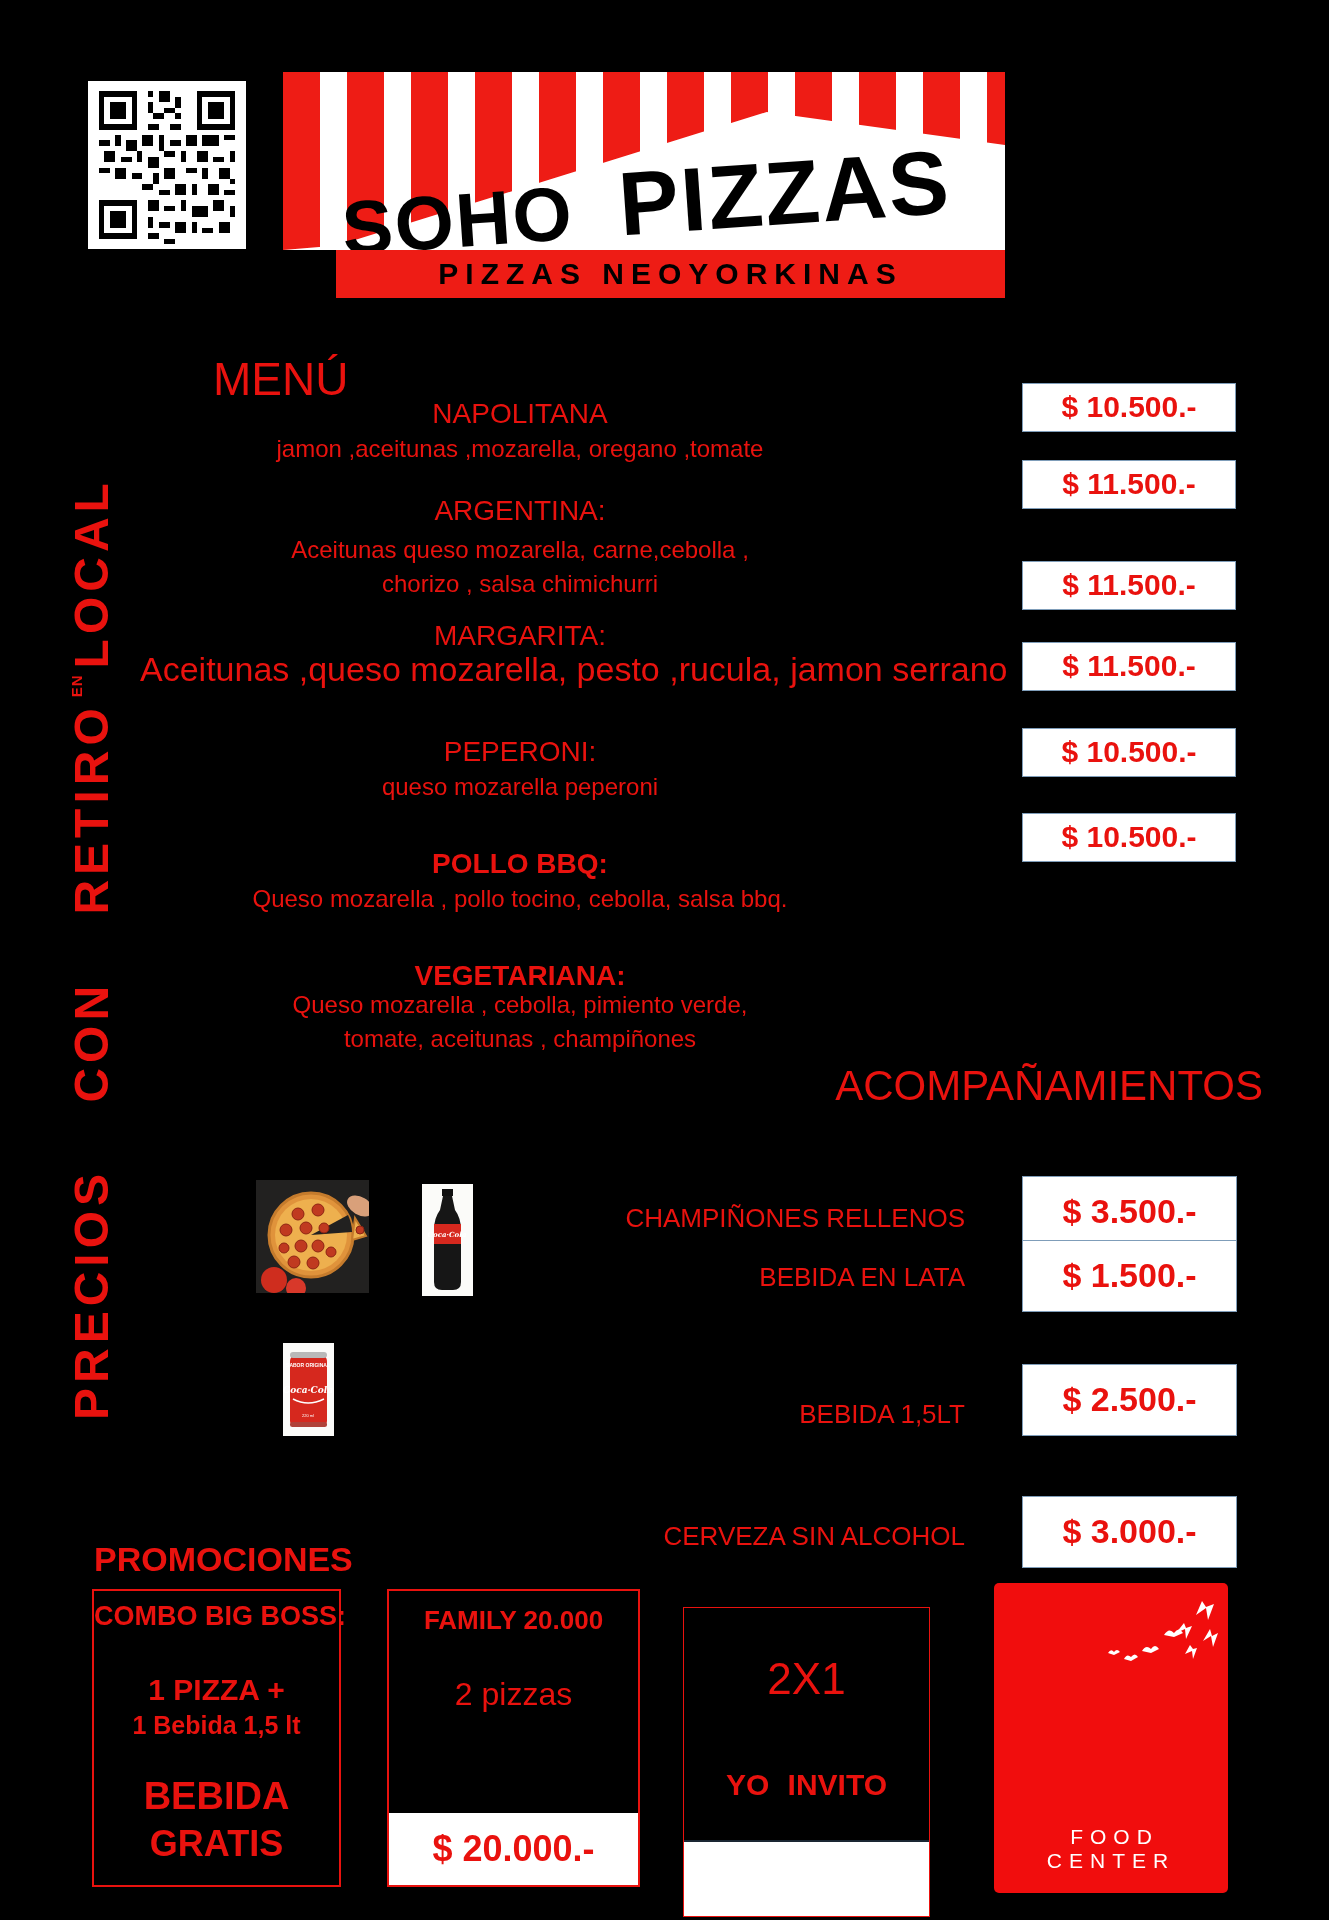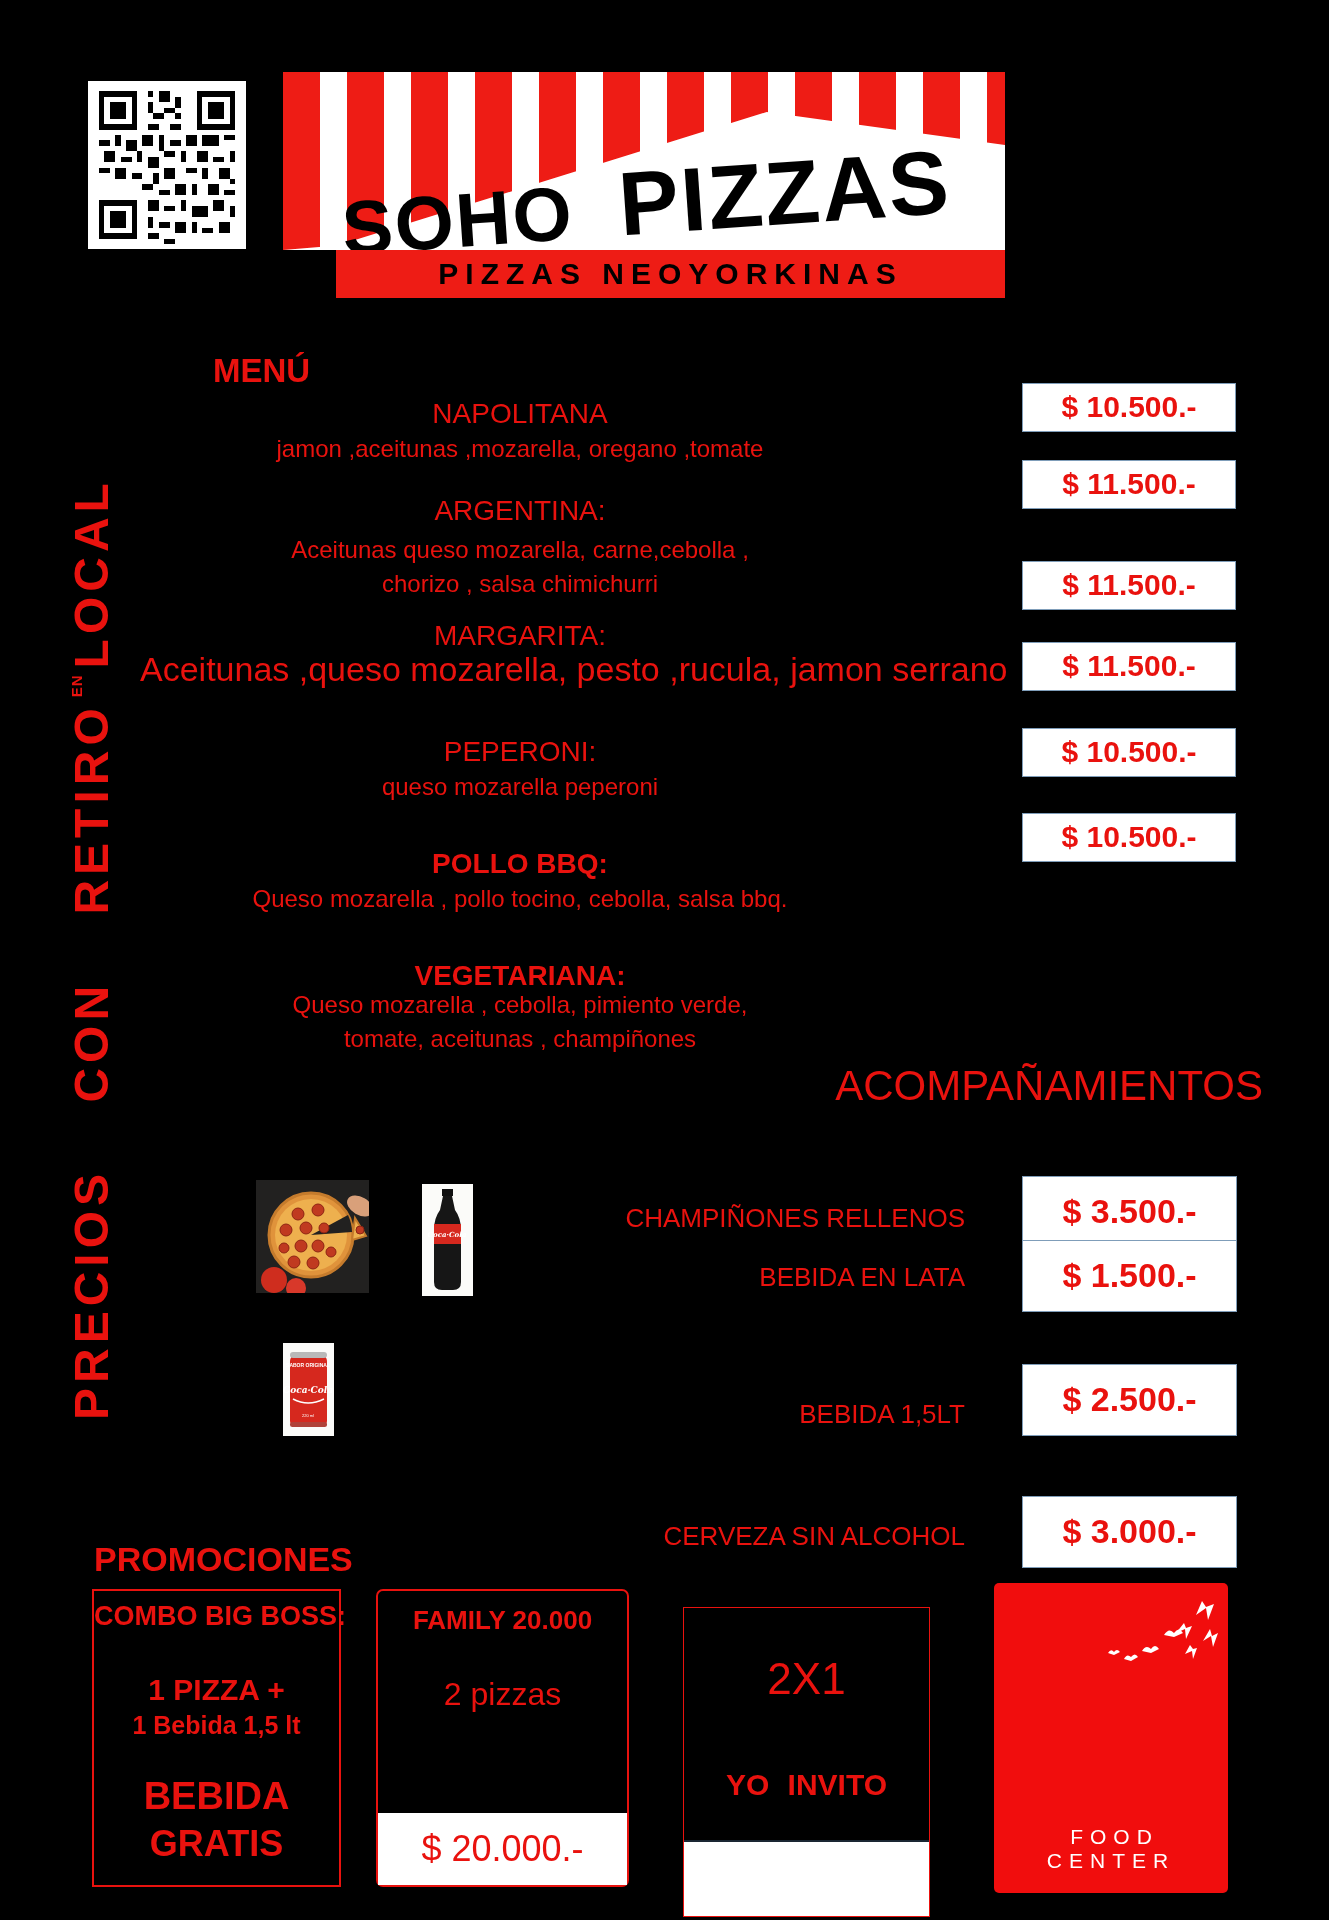--- a/index.html
+++ b/index.html
@@ -27,21 +27,21 @@
 
   
   #vbanner { position:absolute; left:64px; top:1420px; width:1120px;
     transform:rotate(-90deg); transform-origin:0 0;
     font-size:48px; font-weight:bold; color:#e9120e;
     letter-spacing:5px; word-spacing:48px; white-space:nowrap; }
   #vbanner .tiny { font-size:15px; letter-spacing:1px; word-spacing:0;
     vertical-align:26px; margin:0 6px; }
 
   
-  #menu-title { position:absolute; left:213px; top:352px; font-size:33px; font-weight:bold; color:#e9120e; }
+  #menu-title { position:absolute; left:213px; top:352px; font-size:46px; font-weight:normal; color:#e9120e; }
   .mi-name { position:absolute; left:140px; width:760px; text-align:center;
     font-size:28px; color:#e9120e; white-space:nowrap; }
   .mi-name.bold { font-weight:bold; }
   .mi-desc { position:absolute; left:140px; width:760px; text-align:center;
     font-size:24px; line-height:34px; color:#e9120e; white-space:pre-line; }
   .mi-desc.wide { font-size:34px; white-space:nowrap; }
 
   .price-box { position:absolute; left:1022px; width:212px; height:47px;
     background:#fff; border:1px solid #7f9db9; }
   .price-box span { display:block; text-align:center; line-height:46px;
@@ -51,21 +51,21 @@
 
   
   #sides-title { position:absolute; right:66px; top:1062px; font-size:42px; color:#e9120e; white-space:nowrap; }
   .side-label { position:absolute; right:364px; font-size:26px; color:#e9120e; white-space:nowrap; }
 
   
   #promo-title { position:absolute; left:94px; top:1540px; font-size:34px; font-weight:bold; color:#e9120e; }
   .promo-box { position:absolute; border:2px solid #e9120e; color:#e9120e; }
   .promo-box .line { position:absolute; left:0; width:100%; text-align:center; white-space:nowrap; }
   .white-strip { position:absolute; left:0; right:0; bottom:0; background:#fff; border-top:2px solid #1a2633; }
-  .white-strip span { display:block; text-align:center; color:#e9120e; font-weight:normal; }
+  .white-strip span { display:block; text-align:center; color:#e9120e; font-weight:bold; }
 
   
   #mosa { position:absolute; left:994px; top:1583px; width:234px; height:310px;
     background:#f10d0d; border-radius:5px; }
   #mosa .brand { position:absolute; left:0; top:112px; width:100%; text-align:center;
     color:#fff; font-size:84px; font-weight:bold; font-style:italic; letter-spacing:-3px; line-height:100px; }
   #mosa .tagline { position:absolute; left:0; top:242px; width:100%; text-align:center;
     color:#fff; font-size:21px; letter-spacing:7px; text-indent:7px; }
   #mosa svg.birds { position:absolute; right:6px; top:10px; }
 
@@ -221,21 +221,21 @@
   <div id="promo-title">PROMOCIONES</div>
 
   <div class="promo-box" style="left:92px; top:1589px; width:245px; height:294px;">
     <div class="line" style="top:10px; font-size:27px; font-weight:bold;">COMBO BIG BOSS:</div>
     <div class="line" style="top:82px; font-size:30px; font-weight:bold;">1 PIZZA +</div>
     <div class="line" style="top:120px; font-size:25px; font-weight:bold;text-align:center;">1 Bebida 1,5 lt</div>
     <div class="line" style="top:232px; font-size:36px; font-weight:bold;">GRATIS</div>
     <div class="line" style="top:184px; font-size:38px; font-weight:bold;">BEBIDA</div>
   </div>
 
-  <div class="promo-box" style="left:376px; top:1589px; width:249px; height:294px;border-radius:7px;">
+  <div class="promo-box" style="left:387px; top:1589px; width:249px; height:294px;">
     <div class="line" style="top:14px; font-size:26px; font-weight:bold;">FAMILY 20.000</div>
     <div class="line" style="top:85px; font-size:32px;">2 pizzas</div>
     <div class="white-strip" style="height:72px; border-top:none;">
       <span style="font-size:36px; line-height:72px;">$ 20.000.-</span>
     </div>
   </div>
 
   <div class="promo-box" style="left:683px; top:1581px; width:245px; height:308px; border-width:1px;margin-top:26px;">
     <div class="line" style="top:46px; font-size:44px;">2X1</div>
     <div class="line" style="top:160px; font-size:30px; font-weight:bold; word-spacing:10px;">YO INVITO</div>

